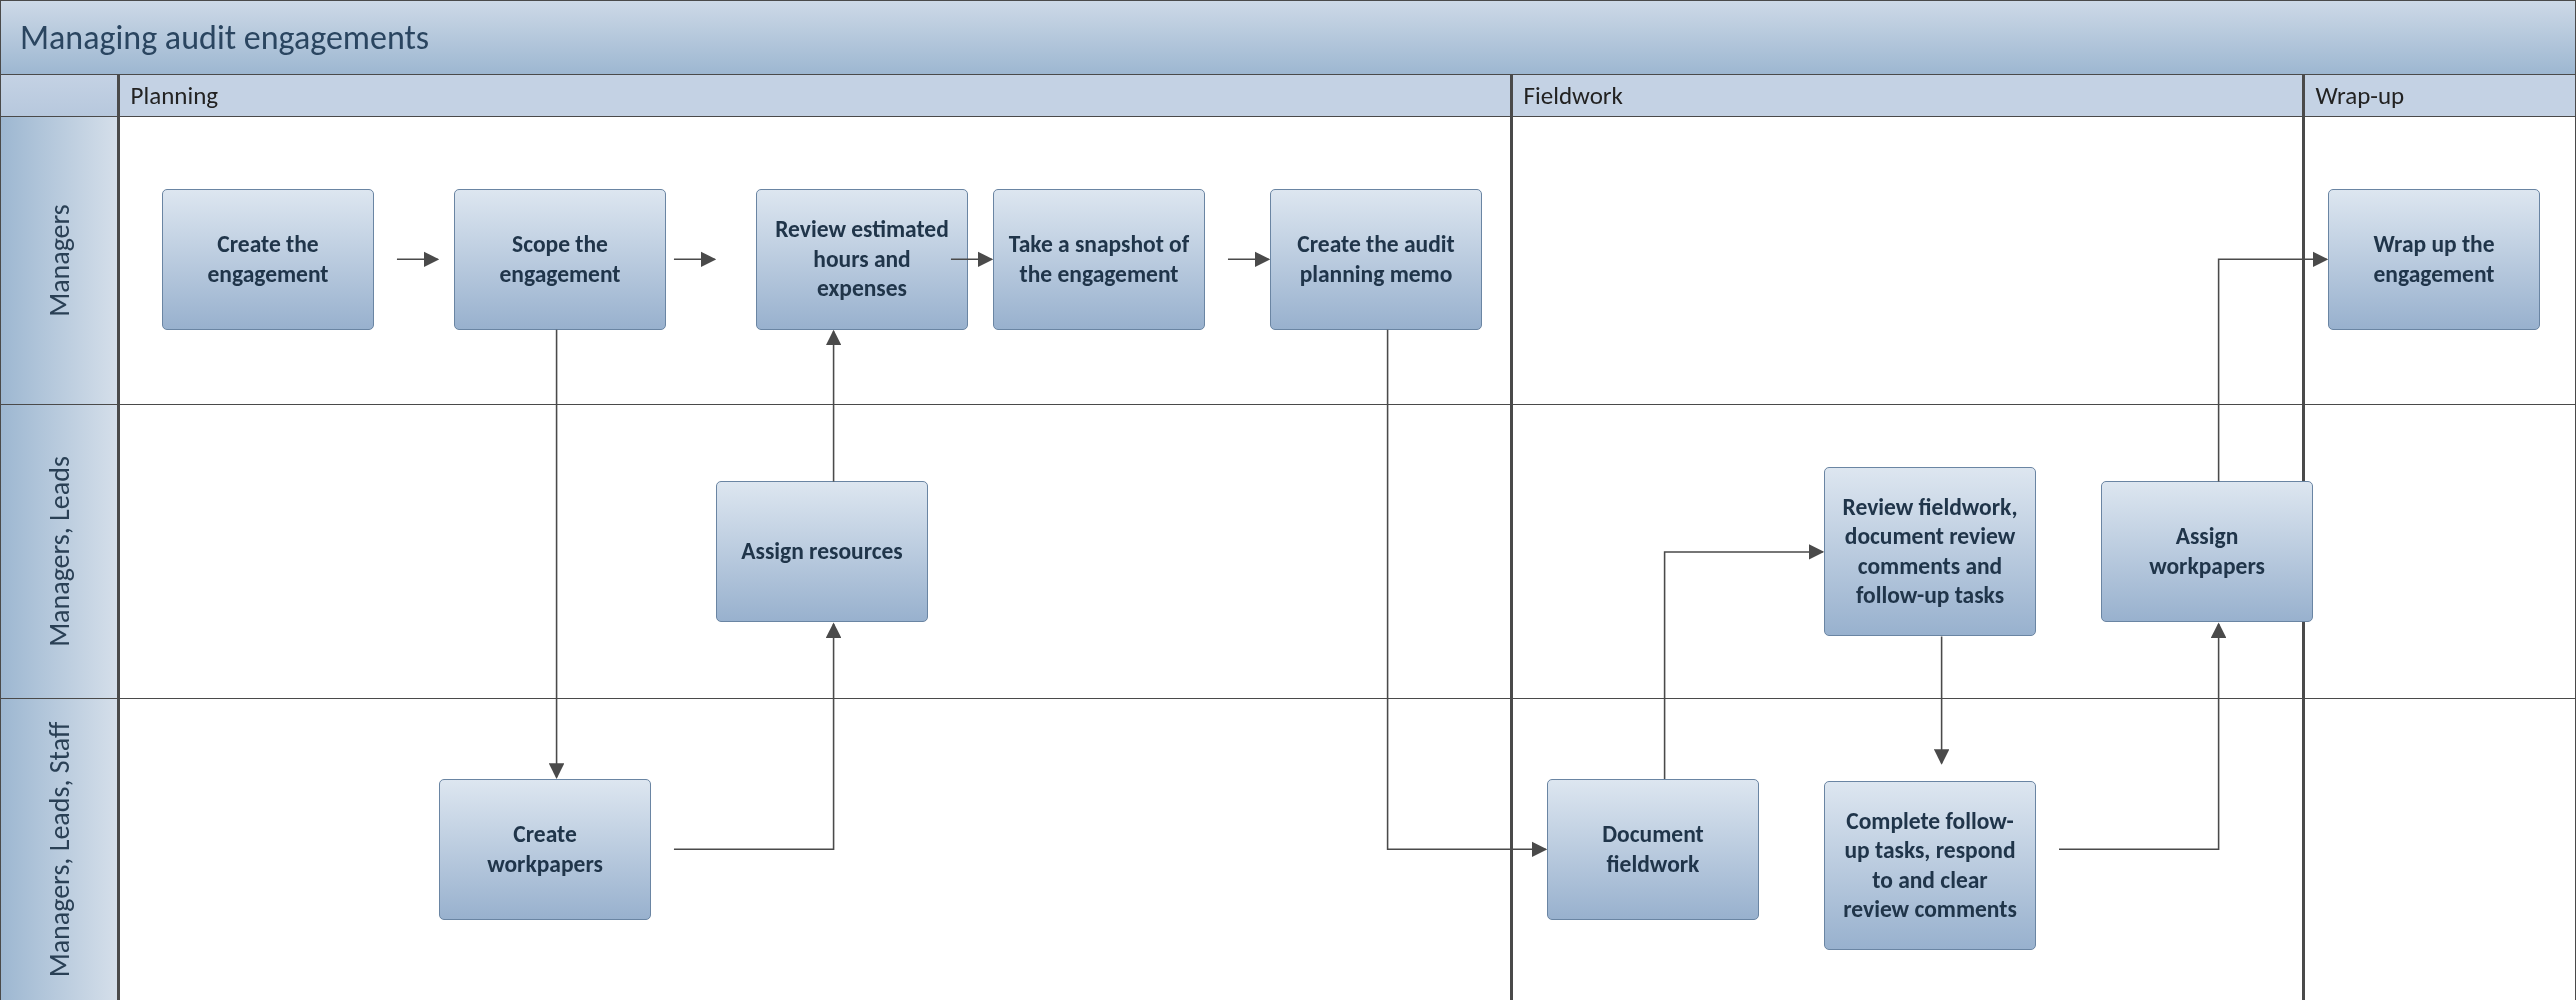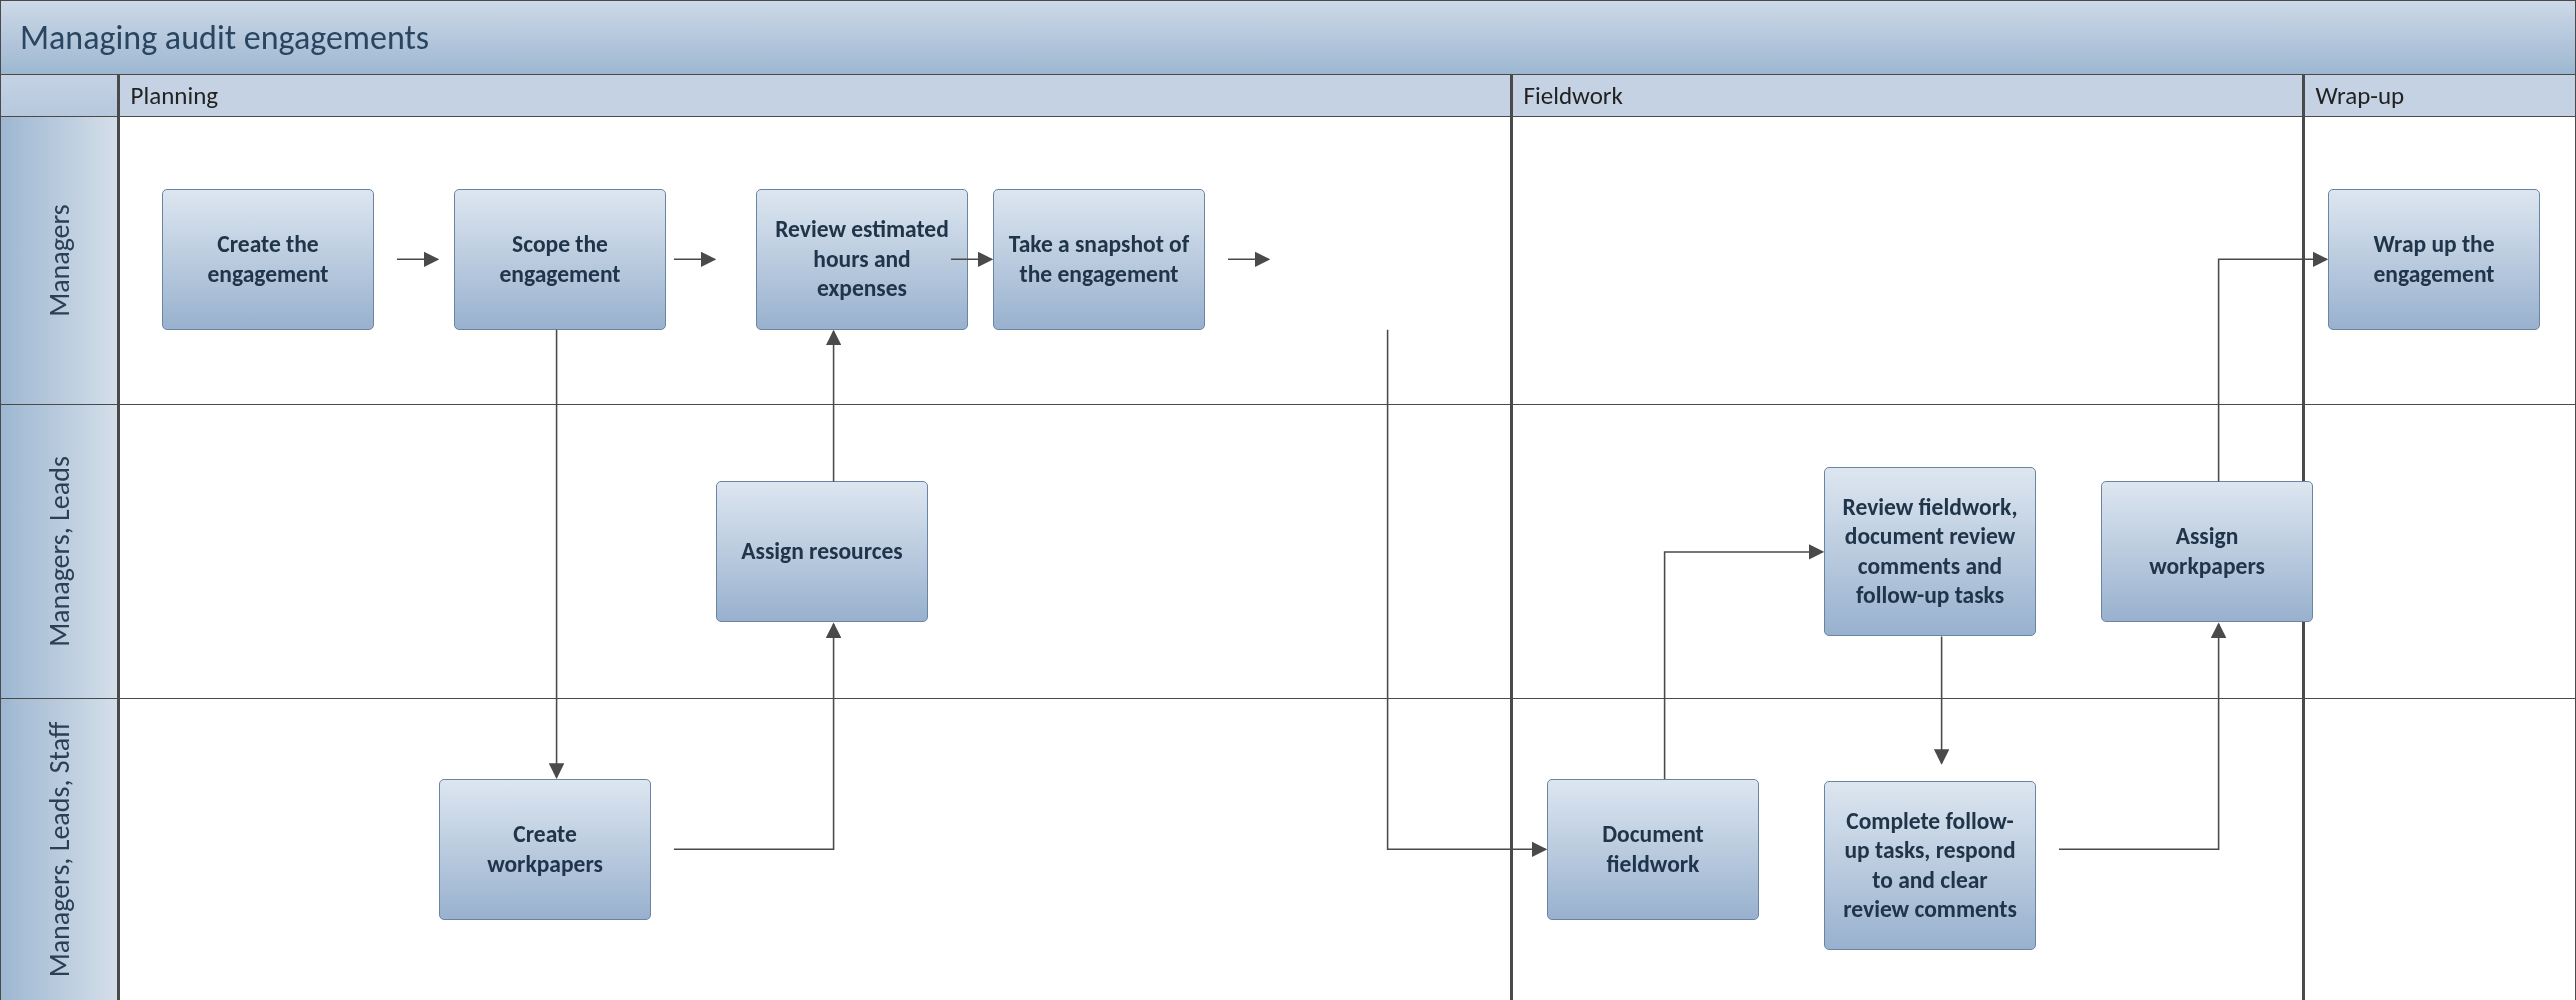--- a/index.html
+++ b/index.html
@@ -166,20 +166,23 @@
   </div>
   <div class="node" style="left:453px;  top:188px;justify-content:flex-end;">
     <span>Scope the engagement</span>
   </div>
   <div class="node" style="left:755px;  top:188px;">
     <span>Review estimated hours and expenses</span>
   </div>
   <div class="node" style="left:992px; top:188px;">
     <span>Take a snapshot of the engagement</span>
   </div>
+  <div class="node" style="left:1269px; top:188px;">
+    <span>Create the audit planning memo</span>
+  </div>
   <div class="node" style="left:2327px; top:188px;">
     <span>Wrap up the engagement</span>
   </div>
 
   <div class="node" style="left:715px;  top:480px;">
     <span>Assign resources</span>
   </div>
   <div class="node" style="left:1823px; top:466px; height:169px;">
     <span>Review fieldwork, document review comments and follow-up tasks</span>
   </div>

